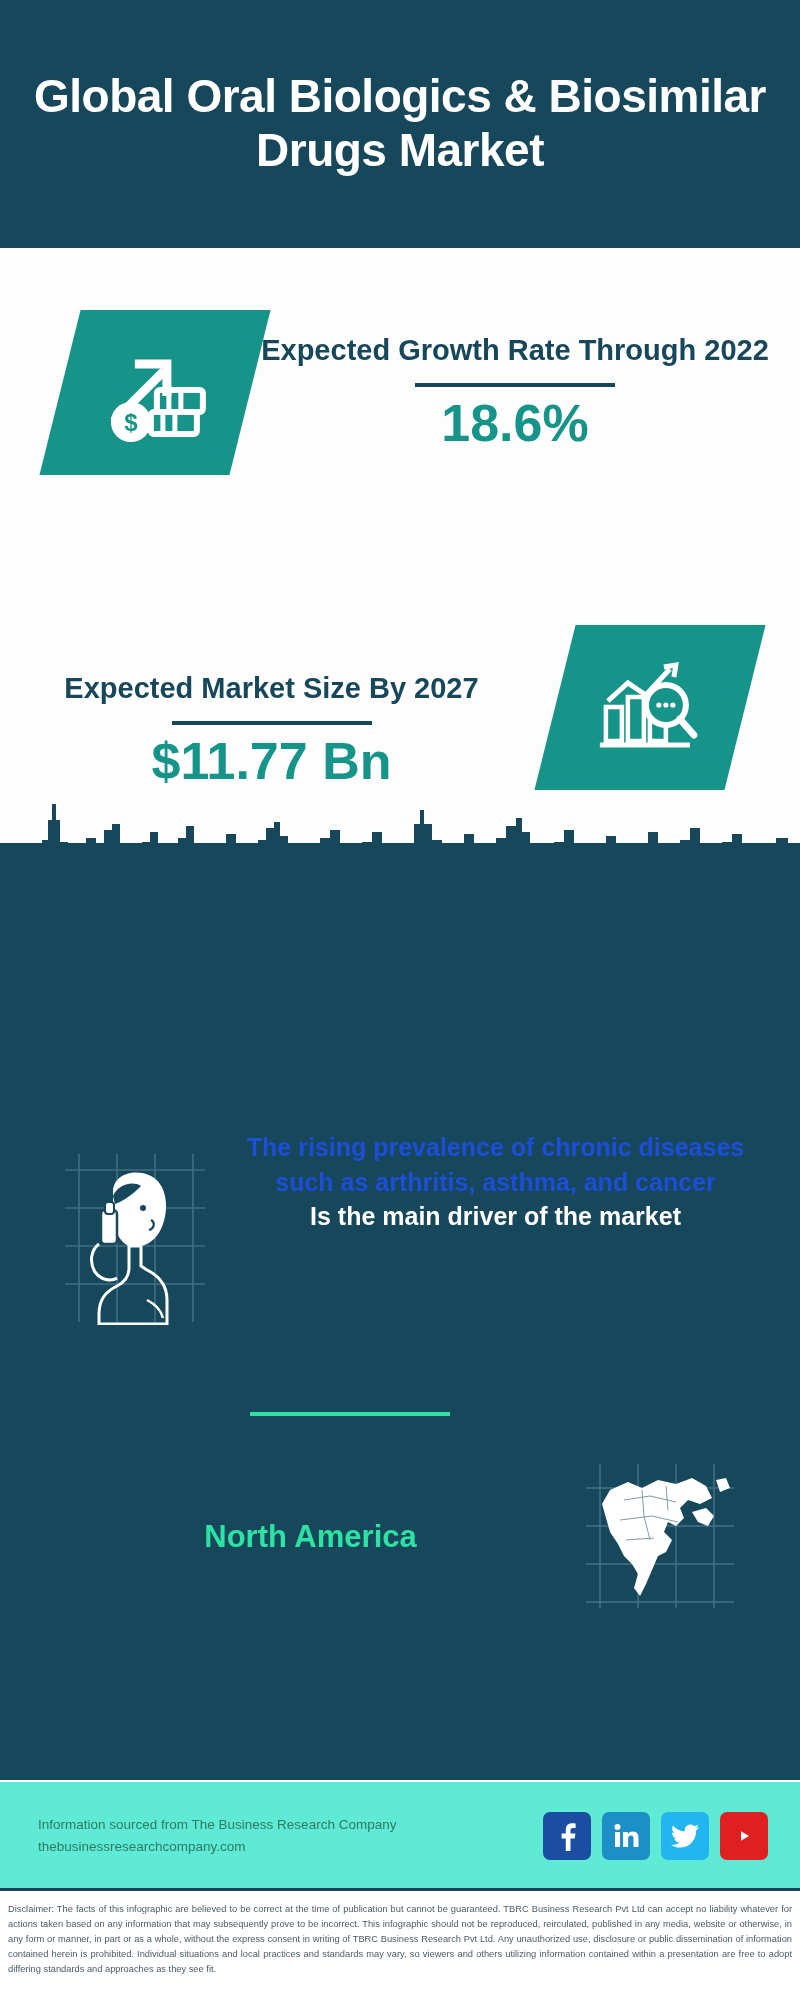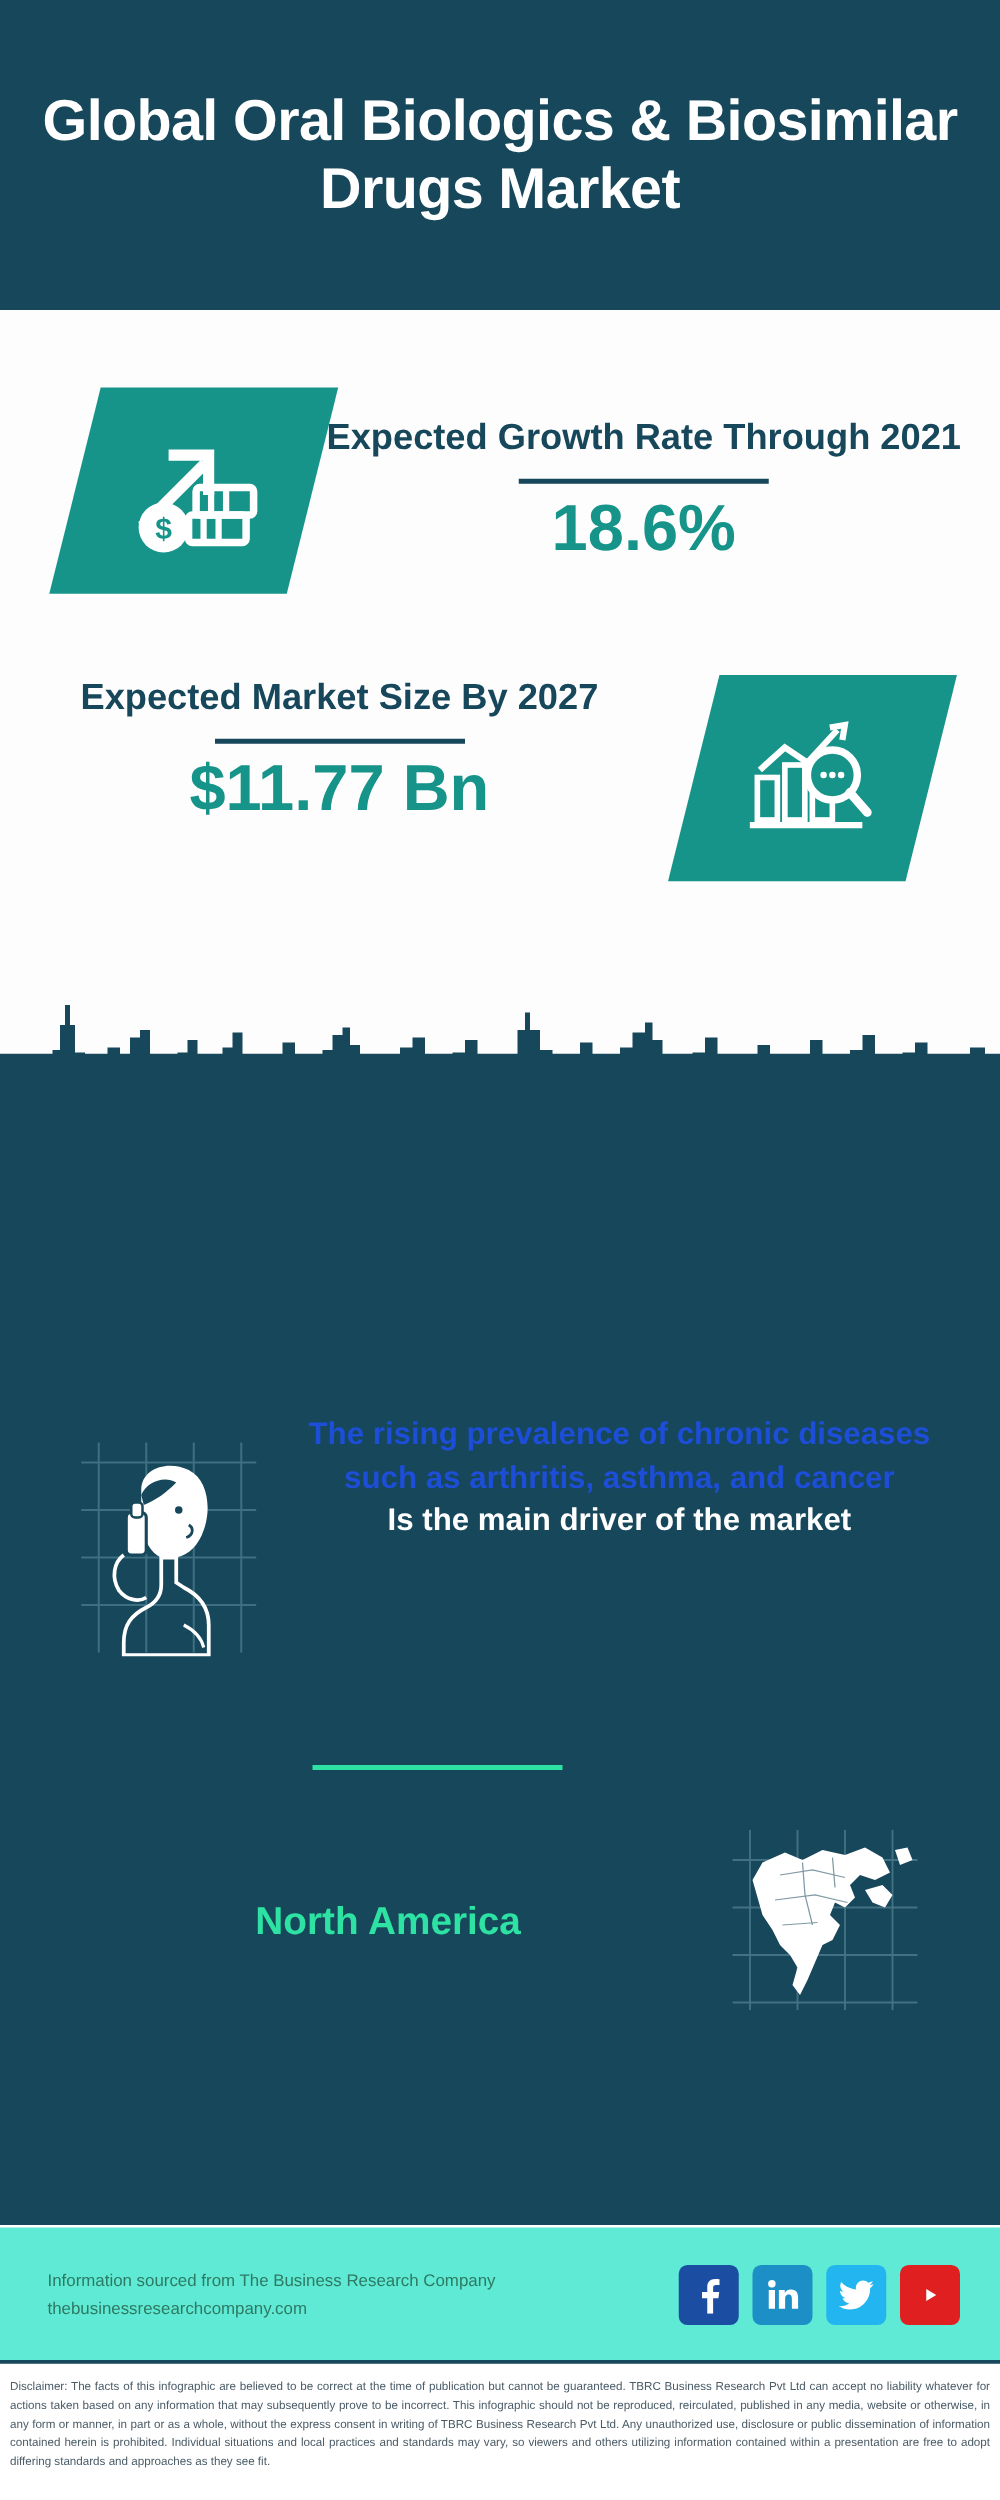--- a/index.html
+++ b/index.html
@@ -44,21 +44,21 @@
   .stat-label {
     color:#17475a; font-size:29px; font-weight:bold; line-height:1.28;
     text-align:center;
   }
   .stat-rule { width:200px; height:4px; background:#17475a; margin:14px 0 8px; }
   .stat-value { color:#17948a; font-size:52px; font-weight:bold; line-height:1.1; }
 
   
   .stat2 {
     position:absolute; left:0; top:540px; width:800px; height:250px;
-    display:flex; align-items:flex-start;gap:32px;
+    display:flex; align-items:flex-end;gap:32px;
   }
   .stat2 .text-wrap {
     flex:1; display:flex; flex-direction:column; align-items:center;
     margin-left:30px; margin-right:10px;
   }
   .stat2 .icon-wrap { margin-right:55px; }
 
   
   .dark-panel {
     position:absolute; left:0; top:843px; width:800px; height:937px;
@@ -154,21 +154,21 @@
           <line x1="86" y1="52" x2="86" y2="74" stroke="#fff" stroke-width="5"></line>
           <rect x="56" y="74" width="46" height="22" rx="3" stroke="#fff" stroke-width="6" fill="none"></rect>
           <line x1="68" y1="74" x2="68" y2="96" stroke="#fff" stroke-width="5"></line>
           <line x1="80" y1="74" x2="80" y2="96" stroke="#fff" stroke-width="5"></line>
           <circle cx="36" cy="84" r="20" fill="#fff"></circle>
           <text x="36" y="93" font-family="Liberation Sans, sans-serif" font-size="24" font-weight="bold" fill="#17948a" text-anchor="middle">$</text>
         </svg>
       </div>
     </div>
     <div class="text-wrap">
-      <div class="stat-label">Expected Growth Rate Through 2021</div>
+      <div class="stat-label">Expected Growth Rate Through 2022</div>
       <div class="stat-rule"></div>
       <div class="stat-value">18.6%</div>
     </div>
   </div>
 
   <div class="stat2">
     <div class="text-wrap">
       <div class="stat-label">Expected Market Size By 2027</div>
       <div class="stat-rule"></div>
       <div class="stat-value">$11.77 Bn</div>

